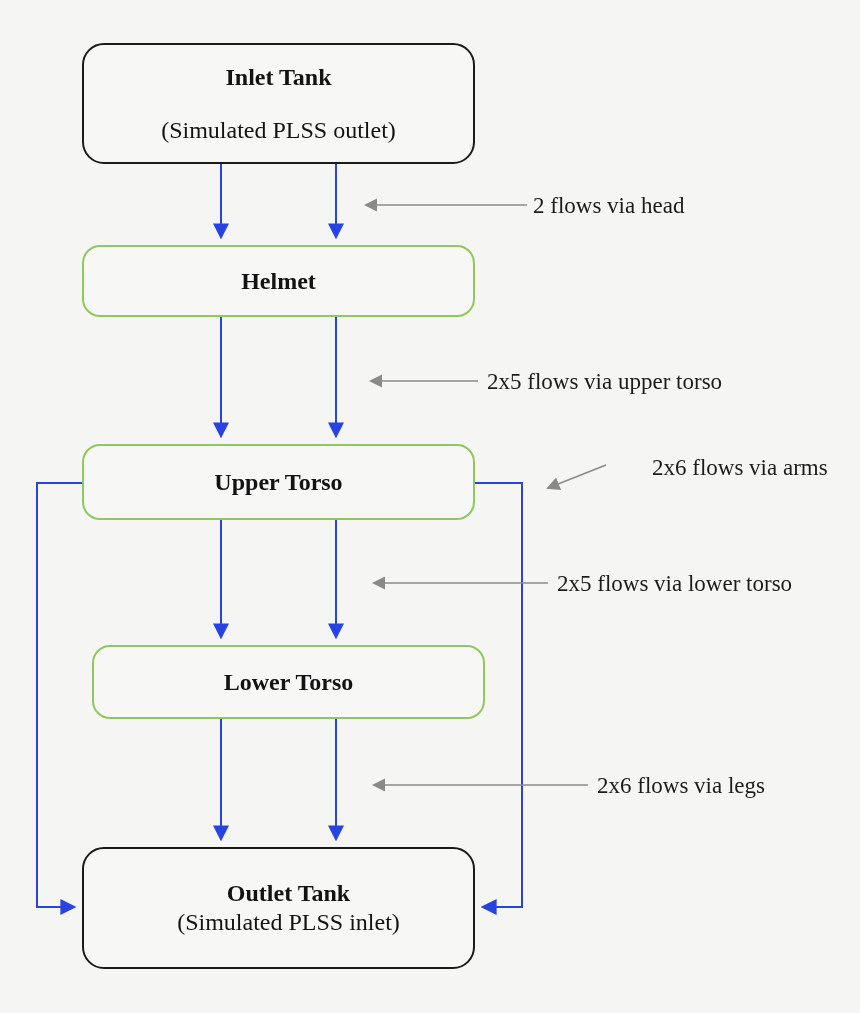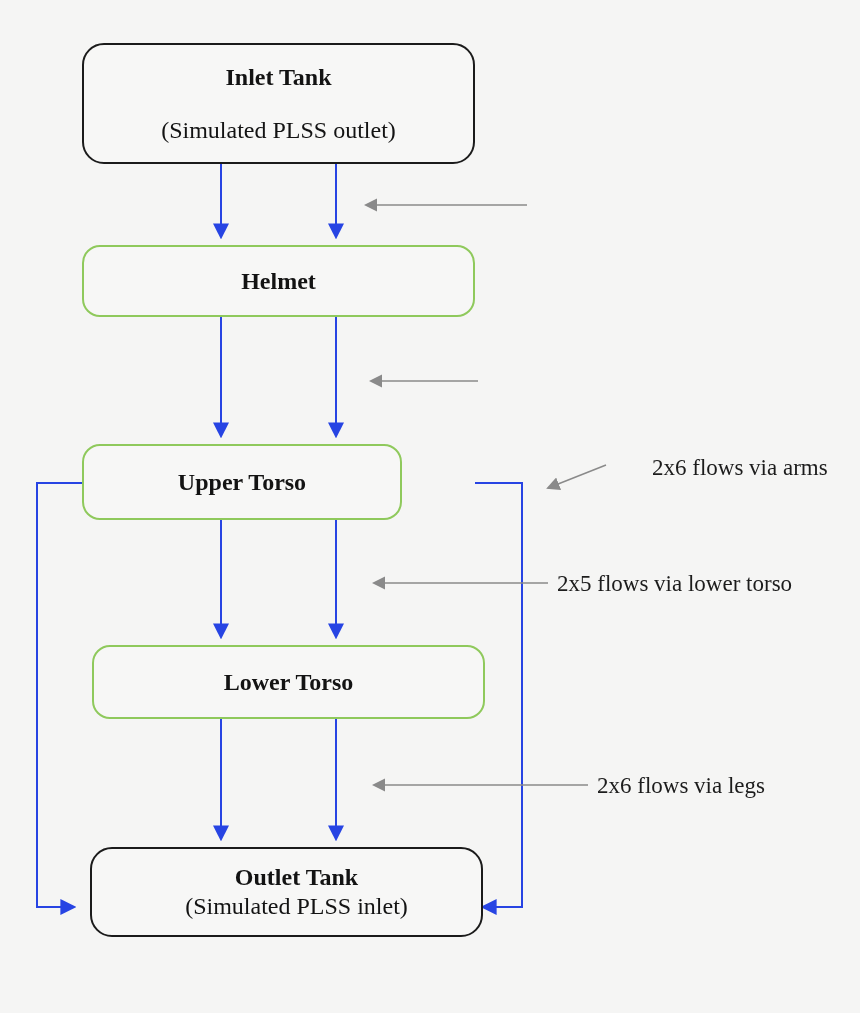--- a/index.html
+++ b/index.html
@@ -100,34 +100,36 @@
 
   <div class="node black" style="left:82px; top:43px; width:393px; height:121px;gap:24px;">
     <div class="node-title">Inlet Tank</div>
     <div class="node-subtitle">(Simulated PLSS outlet)</div>
   </div>
 
   <div class="node green" style="left:82px; top:245px; width:393px; height:72px;">
     <div class="node-title">Helmet</div>
   </div>
 
-  <div class="node green" style="left:82px; top:444px; width:320px; height:76px;">
+  <div class="node green" style="left:82px; top:444px; width:393px; height:76px;">
     <div class="node-title">Upper Torso</div>
   </div>
 
   <div class="node green" style="left:92px; top:645px; width:393px; height:74px;">
     <div class="node-title">Lower Torso</div>
   </div>
 
-  <div class="node black" style="left:90px; top:847px; width:393px; height:90px;padding-left:20px;">
+  <div class="node black" style="left:82px; top:847px; width:393px; height:122px;padding-left:20px;">
     <div class="node-title">Outlet Tank</div>
     <div class="node-subtitle">(Simulated PLSS inlet)</div>
   </div>
 
+  <div class="annotation" style="left:533px; top:193px;">2 flows via head</div>
 
+  <div class="annotation" style="left:487px; top:369px;">2x5 flows via upper torso</div>
 
   <div class="annotation" style="left:652px; top:455px;">2x6 flows via arms</div>
 
   <div class="annotation" style="left:557px; top:571px;">2x5 flows via lower torso</div>
 
   <div class="annotation" style="left:597px; top:773px;">2x6 flows via legs</div>
 
 </div>
 
 </body></html>

